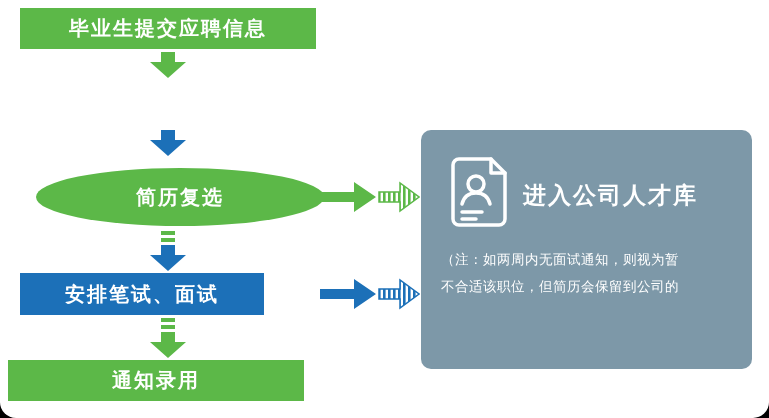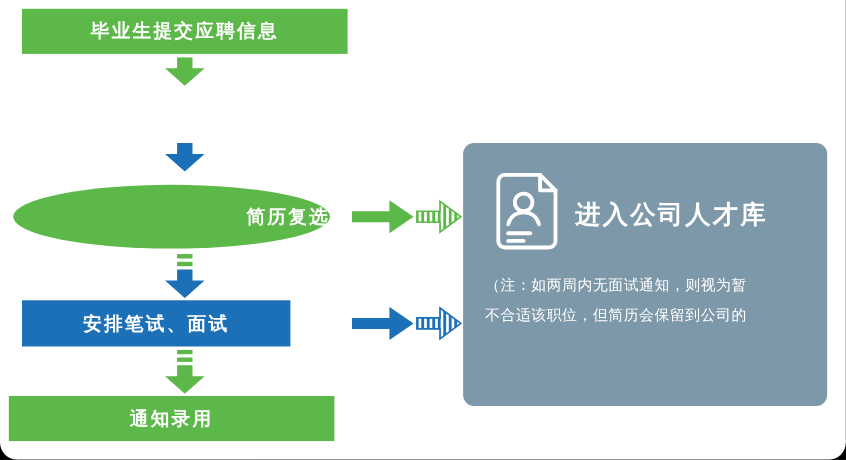--- a/index.html
+++ b/index.html
@@ -9,21 +9,21 @@
     --text:#FFFFFF;
   }
   html,body{margin:0;padding:0;background:#000;}
   body{width:769px;height:418px;font-family:"Liberation Sans", sans-serif;}
   .page{
     position:relative;width:769px;height:418px;background:#fff;
     border-radius:0 0 16px 16px;overflow:hidden;
   }
   .shape{
     position:absolute;display:flex;align-items:center;justify-content:center;
-    color:var(--text);font-weight:bold;font-size:17px;letter-spacing:2px;
+    color:var(--text);font-weight:bold;font-size:20px;letter-spacing:2px;
   }
   .rect-green{background:var(--green);}
   .rect-blue{background:var(--blue);}
   .ellipse{background:var(--green);border-radius:50%;}
   .arrow{position:absolute;line-height:0;}
   .panel{
     position:absolute;left:421px;top:130px;width:331px;height:239px;
     background:var(--panel);
     border-radius:10px;
   }
@@ -66,21 +66,21 @@
     </svg>
   </div>
 
 
   <div class="arrow" style="left:150px;top:130px;">
     <svg width="36" height="26" viewBox="0 0 36 26">
       <polygon points="11,0 25,0 25,10 36,10 18,26 0,10 11,10" style="fill:var(--blue)"></polygon>
     </svg>
   </div>
 
-  <div class="shape ellipse" style="left:12px;top:168px;width:288px;height:58px;justify-content:flex-end;">
+  <div class="shape ellipse" style="left:36px;top:168px;width:288px;height:58px;">
     <span>简历复选</span>
   </div>
 
   <div class="arrow" style="left:150px;top:231px;">
     <svg width="36" height="40" viewBox="0 0 36 40">
       <rect x="11" y="0" width="14" height="4" style="fill:var(--green)"></rect>
       <rect x="11" y="7" width="14" height="4" style="fill:var(--green)"></rect>
       <polygon points="11,14 25,14 25,24 36,24 18,40 0,24 11,24" style="fill:var(--blue)"></polygon>
     </svg>
   </div>

